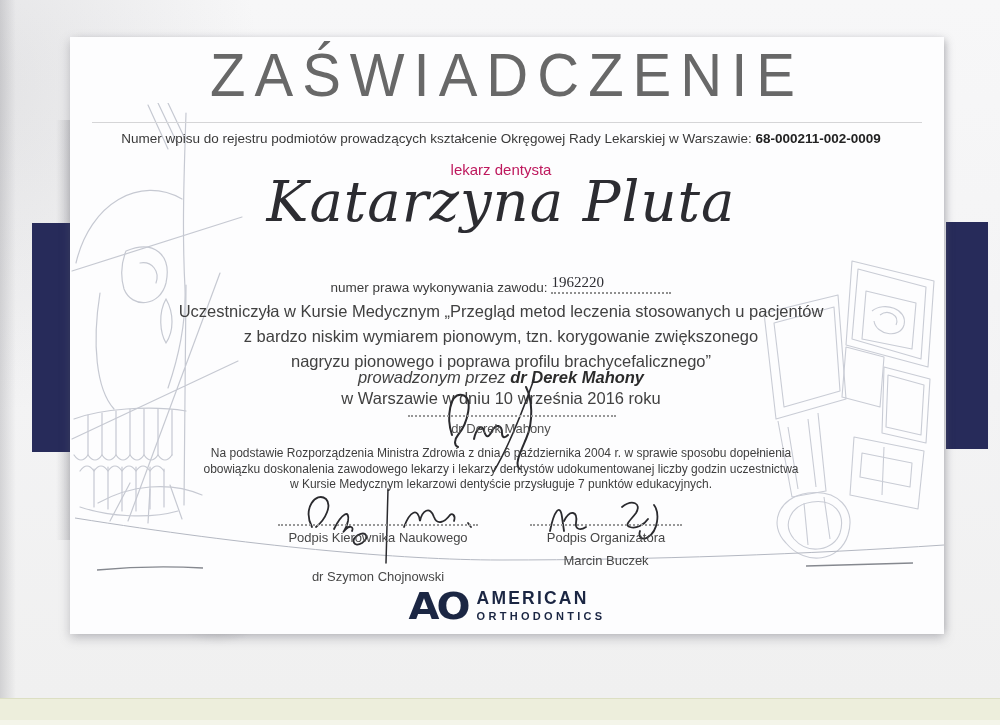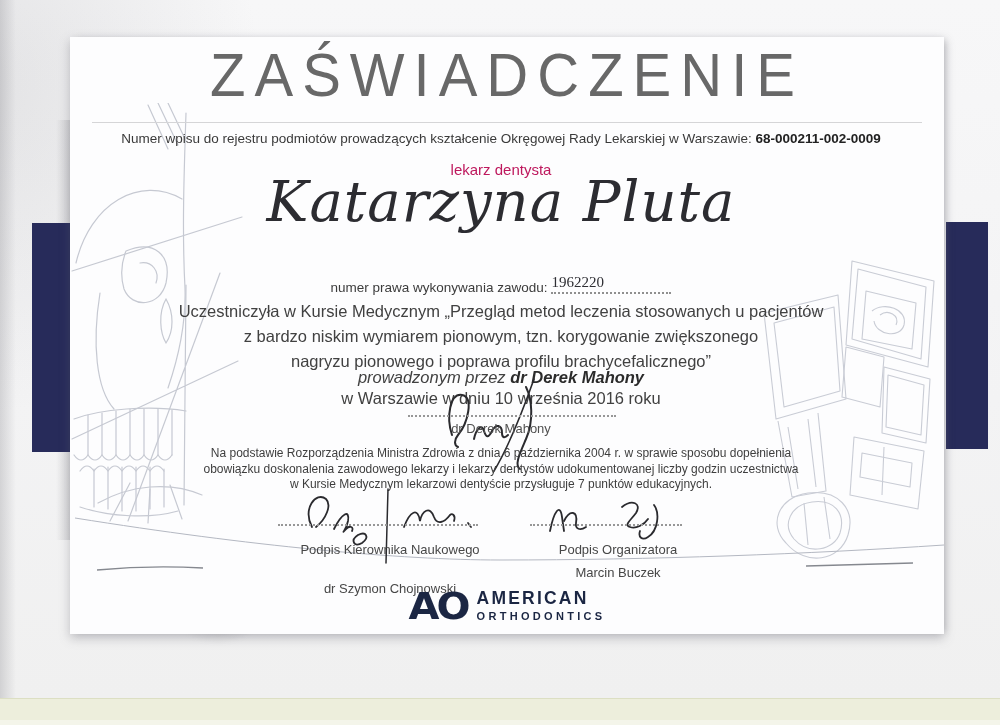--- a/index.html
+++ b/index.html
@@ -41,21 +41,21 @@
   .conducted{top:331px;font-size:16.5px;color:#414141;font-style:italic;}
   .conducted b{color:#2b2b2b;}
   .venue{top:352px;font-size:16.5px;color:#414141;}
   .dotline{position:absolute;height:0;border-bottom:2px dotted #979797;}
   .dotline.mahony{left:338px;top:378px;width:208px;}
   .caption-mahony{top:384px;font-size:13px;color:#505050;}
   .legal{top:409px;font-size:12px;line-height:15.5px;color:#3e3e3e;}
   .legal span{display:block;}
   .dotline.sig-left{left:208px;top:487px;width:200px;}
   .dotline.sig-right{left:460px;top:487px;width:152px;}
-  .sig-label{position:absolute;width:220px;text-align:center;font-size:13px;color:#474747;margin:12px;}
+  .sig-label{position:absolute;width:220px;text-align:center;font-size:13px;color:#474747;margin:0;}
   .role-left{left:198px;top:493px;}
   .name-left{left:198px;top:532px;}
   .role-right{left:426px;top:493px;}
   .name-right{left:426px;top:516px;}
   .sig-svg{position:absolute;pointer-events:none;}
   .logo{position:absolute;top:549px;left:0;right:0;display:flex;justify-content:center;
         align-items:center;gap:9px;}
   .logo-mark{font-family:"DejaVu Sans",sans-serif;font-size:40px;font-weight:bold;
         color:#1b2643;letter-spacing:-3px;line-height:1;transform:scaleY(.92);}
   .logo-text{display:flex;flex-direction:column;line-height:1;}

